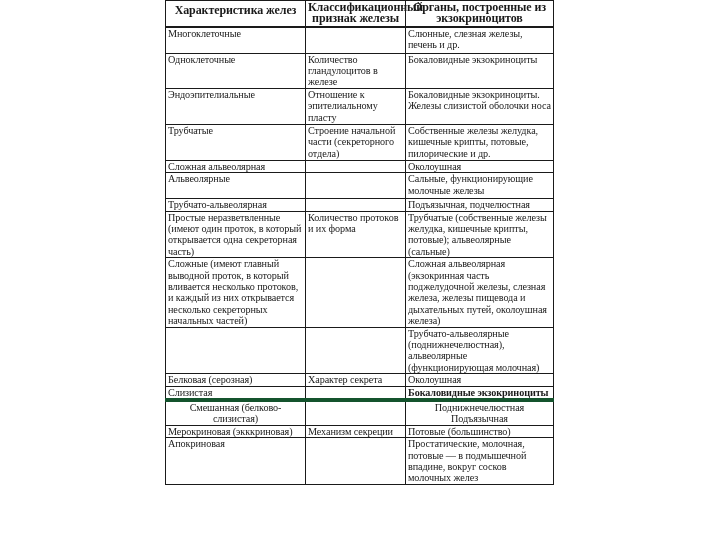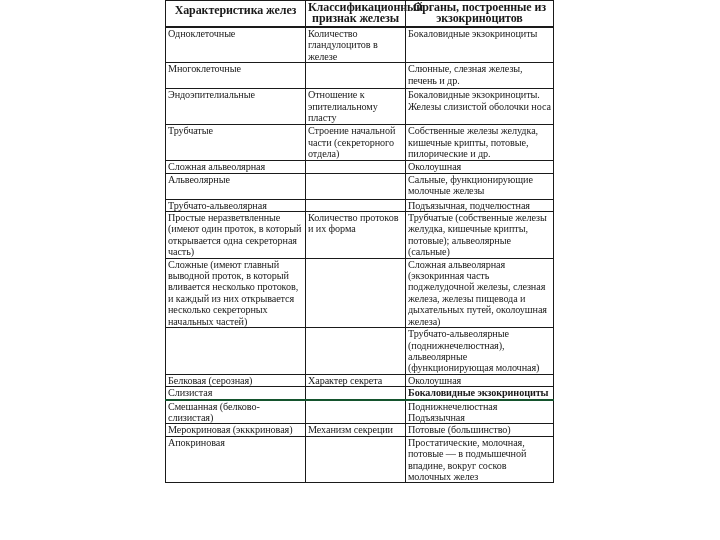--- a/index.html
+++ b/index.html
@@ -45,21 +45,21 @@
       line-height: 11px;
       padding-top: 1px;
       padding-bottom: 2px;
       border-bottom-width: 2px;
     }
     td {
       word-wrap: break-word;
       hyphens: manual;
     }
     .bold { font-weight: bold; }
-    .gray-top { border-top: 2px solid #14532d; }
+    .gray-top { border-top: 4px solid #14532d; text-align: center; }
   </style>
 </head>
 <body>
 
 <div class="page">
   <table>
     <colgroup>
       <col class="c1">
         <col class="c2">
         <col class="c3">
@@ -67,29 +67,29 @@
     <thead>
       <tr>
         <th style="padding-top:4px;">Характеристика желез</th>
         <th>Классификационный признак железы</th>
         <th>Органы, построенные из экзокриноцитов</th>
       </tr>
     </thead>
     <tbody>
 
       <tr style="height:26px;">
+        <td>Многоклеточные</td>
+        <td></td>
+        <td>Слюнные, слезная железы, печень и др.</td>
+      </tr>
+
+      <tr style="height:26px;">
         <td>Одноклеточные</td>
         <td>Количество гландулоцитов в железе</td>
         <td>Бокаловидные экзокриноциты</td>
-      </tr>
-
-      <tr style="height:26px;">
-        <td>Многоклеточные</td>
-        <td></td>
-        <td>Слюнные, слезная железы, печень и др.</td>
       </tr>
 
       <tr style="height:36px;margin-left:14px;">
         <td>Эндоэпителиальные</td>
         <td>Отношение к эпителиальному пласту</td>
         <td>Бокаловидные экзокриноциты. Железы слизистой оболочки носа</td>
       </tr>
 
 
       <tr style="height:36px;">

